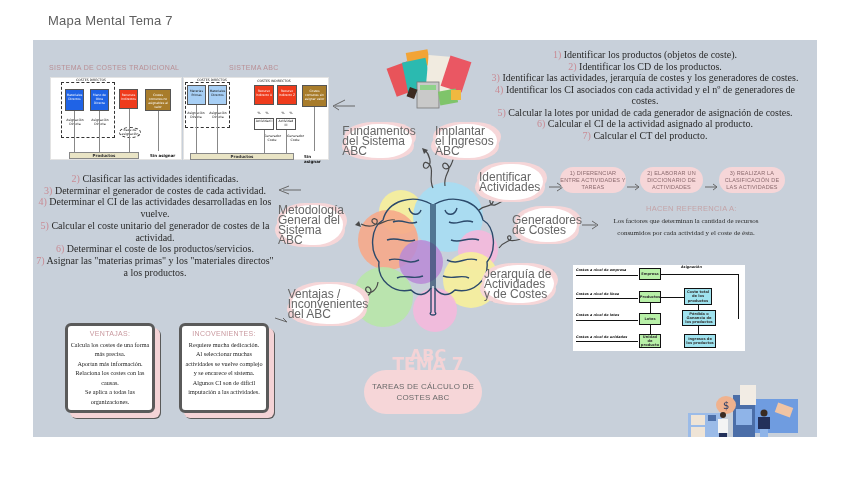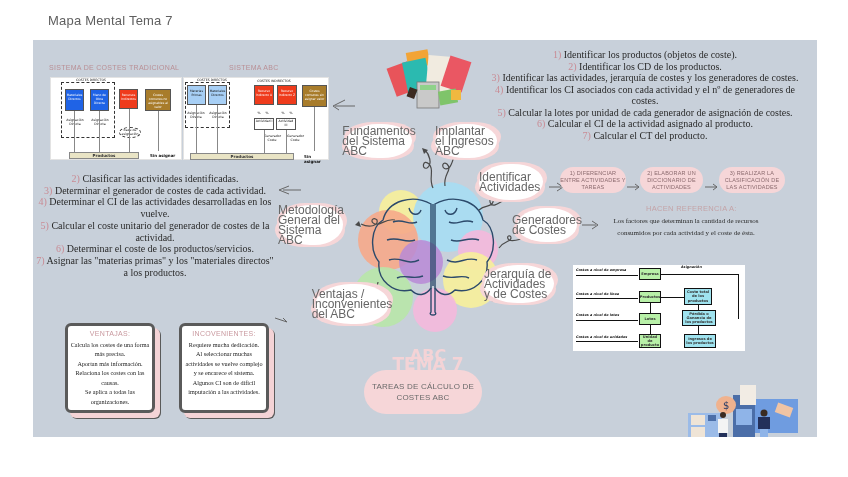--- a/index.html
+++ b/index.html
@@ -185,21 +185,21 @@
       <path d="M242 278 L254 282 M250 278 L254 282"></path>
     </g>
   </svg>
 
   <div class="cloud" style="left:313px; top:84px; width:66px; height:34px;">Fundamentos del Sistema ABC</div>
   <div class="cloud" style="left:402px; top:84px; width:62px; height:34px;">Implantar el Ingresos ABC</div>
   <div class="cloud" style="left:446px; top:124px; width:64px; height:36px;">Identificar Actividades</div>
   <div class="cloud" style="left:484px; top:168px; width:60px; height:34px;">Generadores de Costes</div>
   <div class="cloud" style="left:451px; top:225px; width:70px; height:38px;">Jerarquía de Actividades y de Costes</div>
   <div class="cloud" style="left:246px; top:165px; width:64px; height:40px;">Metodología General del Sistema ABC</div>
-  <div class="cloud" style="left:258px; top:244px; width:74px; height:40px;margin-left:24px;">Ventajas / Inconvenientes del ABC</div>
+  <div class="cloud" style="left:258px; top:244px; width:74px; height:40px;">Ventajas / Inconvenientes del ABC</div>
 
   <div class="pill" style="left:527px; top:127px; width:66px; height:26px;">1) DIFERENCIAR ENTRE ACTIVIDADES Y TAREAS</div>
   <div class="pill" style="left:607px; top:127px; width:63px; height:26px;">2) ELABORAR UN DICCIONARIO DE ACTIVIDADES</div>
   <div class="pill" style="left:686px; top:127px; width:66px; height:26px;">3) REALIZAR LA CLASIFICACIÓN DE LAS ACTIVIDADES</div>
 
   <div class="hacen-title" style="left:613px; top:164px;">HACEN REFERENCIA A:</div>
   <div class="list" style="left:573px; top:176px; width:160px; font-size:7px; line-height:11.5px;">Los factores que determinan la cantidad de recursos consumidos por cada actividad y el coste de ésta.</div>
 
   <div class="hier" style="left:540px; top:225px; width:172px; height:86px;">
     <div class="row-lbl" style="left:3px; top:3px;">Costes a nivel de empresa</div>

